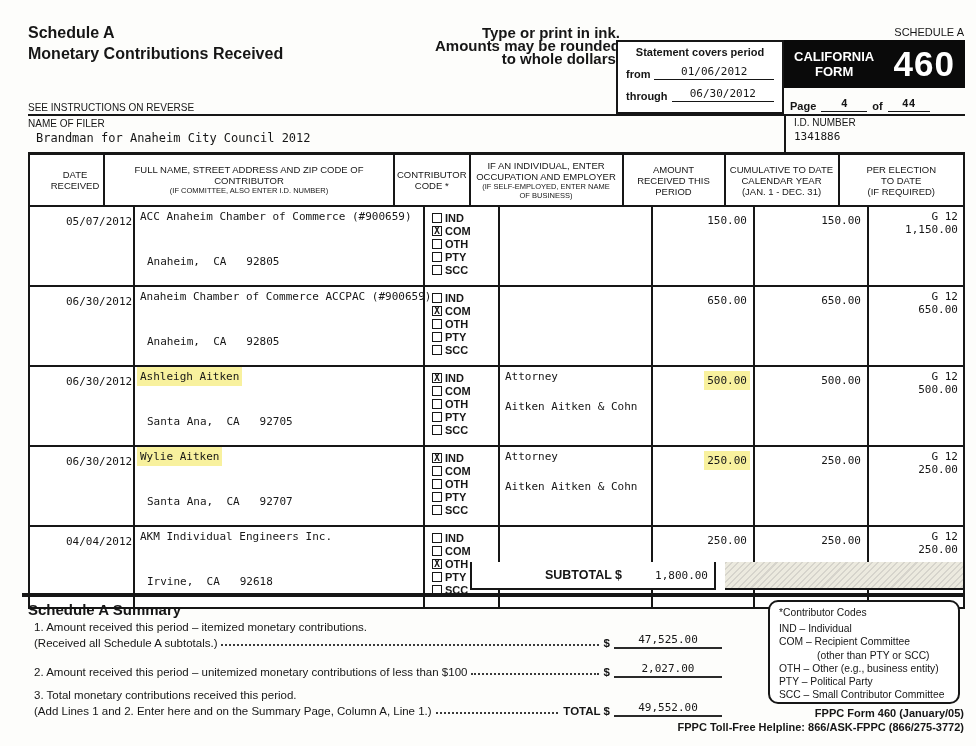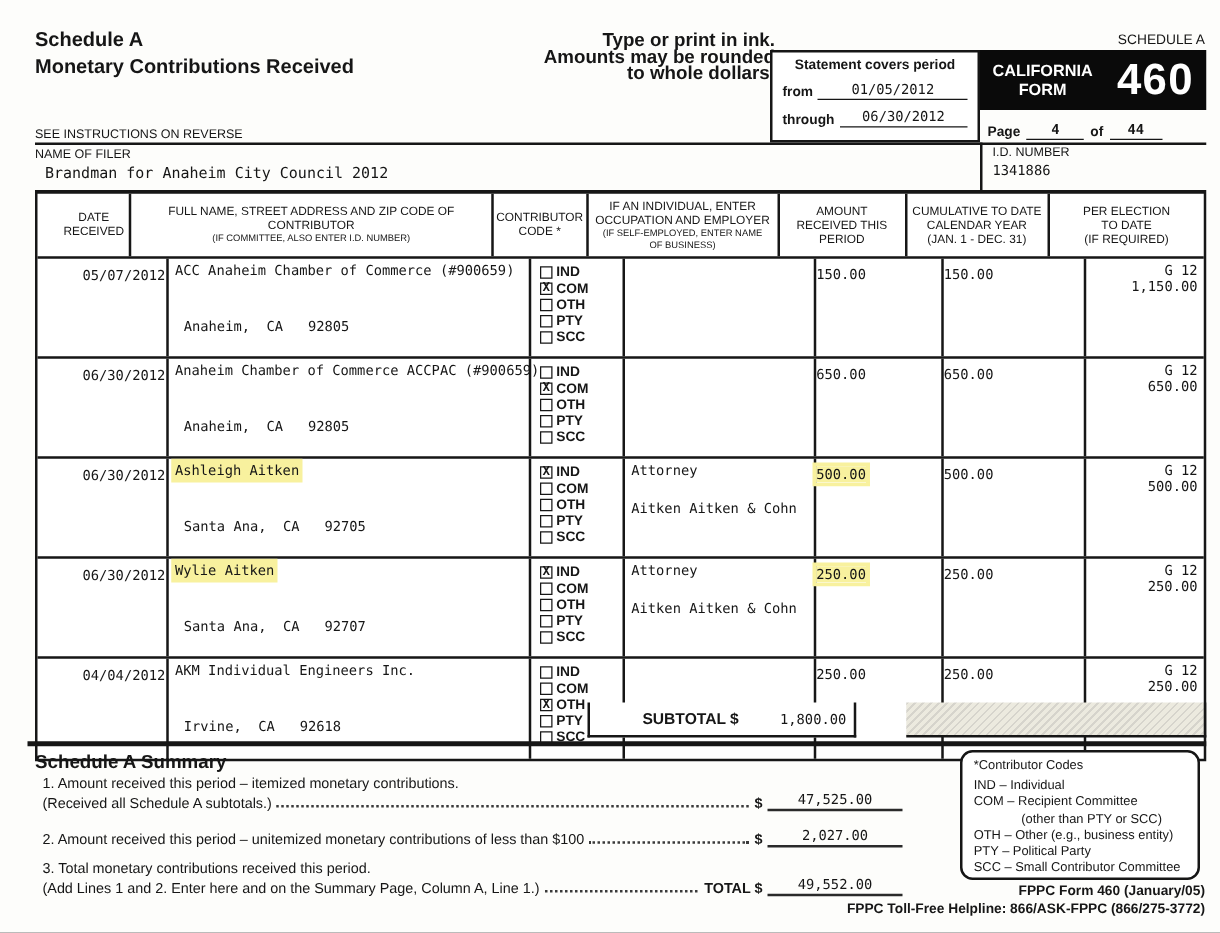--- a/index.html
+++ b/index.html
@@ -46,33 +46,33 @@
   .trow:last-of-type { border-bottom:none; }
   .c { border-right:2px solid #161616; position:relative; }
   .w-date { flex:0 0 75px;padding-left:19px; } .w-name { flex:0 0 290px; } .w-code { flex:0 0 75px; }
   .w-occ { flex:0 0 153px; } .w-amt { flex:0 0 102px; } .w-cum { flex:0 0 114px; }
   .w-ele { flex:1; border-right:none !important; }
   .c-date { padding:4px 0 0 6px; }
   .c-name .nm { position:absolute; left:5px; top:3px; }
   .c-name .city { position:absolute; left:12px; top:48px; }
   .c-occ .occ { position:absolute; left:5px; top:3px; }
   .c-occ .emp { position:absolute; left:5px; top:33px; }
-  .c-amt, .c-cum { padding:3px 6px 0 0; }
+  .c-amt, .c-cum { text-align:right; padding:3px 6px 0 0; }
   .c-ele { display:flex; align-items:flex-end; padding:3px 5px 0 5px;flex-direction:column; }
   .c-ele .ecode { }
   .c-ele .eamt { margin-left:auto; }
   .c-code { padding-top:4px; }
   .cbrow { display:flex; align-items:center; height:13.2px; margin-left:7px; }
   .cb { width:10px; height:10px; border:1.5px solid #161616; margin-right:3px; position:relative; background:#fff; }
   .cb.checked::after { content:"X"; position:absolute; left:1px; top:-2px; font-size:10px; font-weight:700; font-family:"DejaVu Sans Mono",monospace; }
   .cbl { font-size:11px; font-weight:700; }
   .hl { background:#f8f19e; box-shadow:0 0 0 3px #f8f19e; }
 
   
-  .subtotal-box { position:absolute; left:470px; top:562px; width:215px; height:28px; border:2px solid #161616; border-top:none; background:#fff; display:flex; align-items:center; }
+  .subtotal-box { position:absolute; left:470px; top:562px; width:246px; height:28px; border:2px solid #161616; border-top:none; background:#fff; display:flex; align-items:center; }
   .subtotal-box .lbl { flex:1; text-align:right; font-size:12.5px; font-weight:700; }
   .subtotal-box .val { width:92px; text-align:right; padding-right:6px; }
   .subtotal-hatch { position:absolute; left:725px; top:562px; width:240px; height:28px; border:2px solid #161616; border-top:none; border-left:none;
     background:repeating-linear-gradient(135deg,#d6d4cc 0 1.5px,#eceadf 1.5px 4.5px); }
   .divider { position:absolute; left:22px; top:593px; width:943px; height:4px; border-top:3px solid #161616; border-bottom:1.5px solid #161616; }
 
   
   .sum-title { position:absolute; left:28px; top:601px; font-size:15px; font-weight:700; }
   .summary { position:absolute; left:34px; top:621px; width:688px; font-size:11.5px; }
   .sum-row { display:flex; align-items:flex-end; }
@@ -99,21 +99,21 @@
     <div>Monetary Contributions Received</div>
   </div>
   <div class="ink-note preline">Type or print in ink.
 Amounts may be rounded
 to whole dollars.</div>
 
   <div class="stmt-box">
     <div class="stmt-title">Statement covers period</div>
     <div class="stmt-row">
       <span class="lbl">from</span>
-      <span class="fill-line mono">01/05/2012</span>
+      <span class="fill-line mono">01/06/2012</span>
     </div>
     <div class="stmt-row">
       <span class="lbl">through</span>
       <span class="fill-line mono">06/30/2012</span>
     </div>
   </div>
 
   <div class="form-badge">
     <div class="badge-left">
       <div>CALIFORNIA</div>

